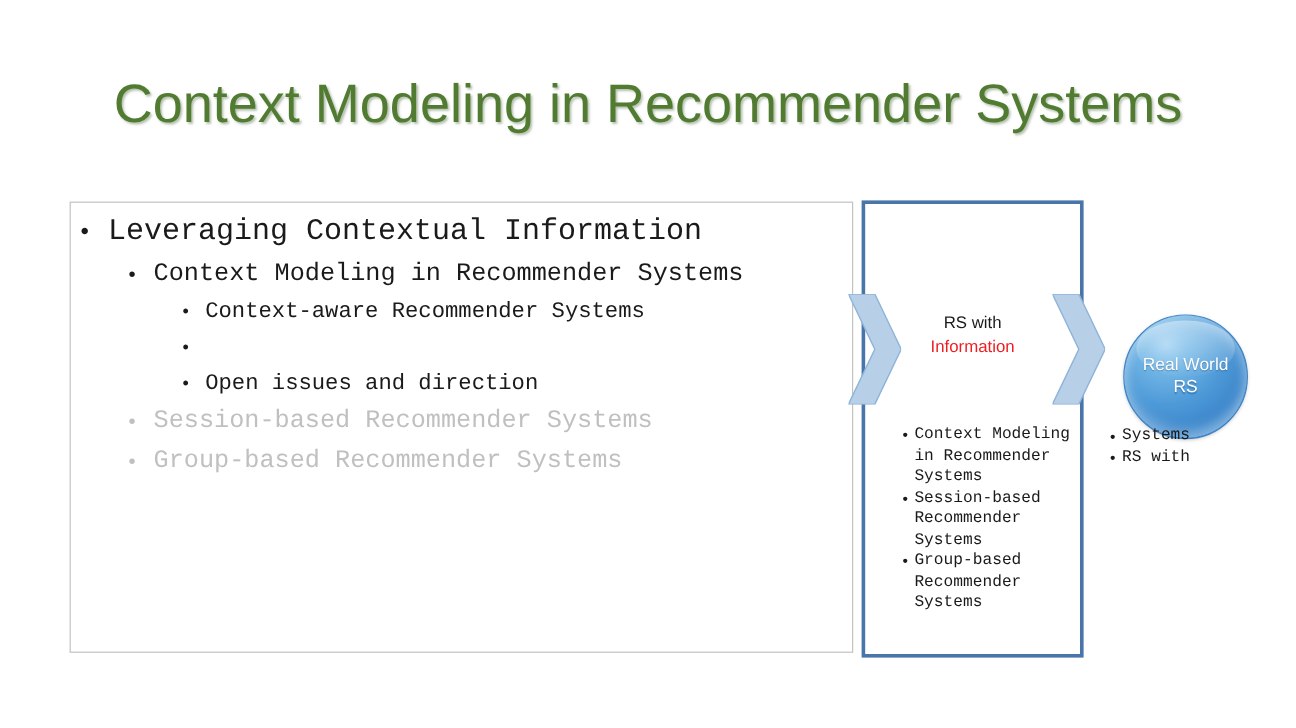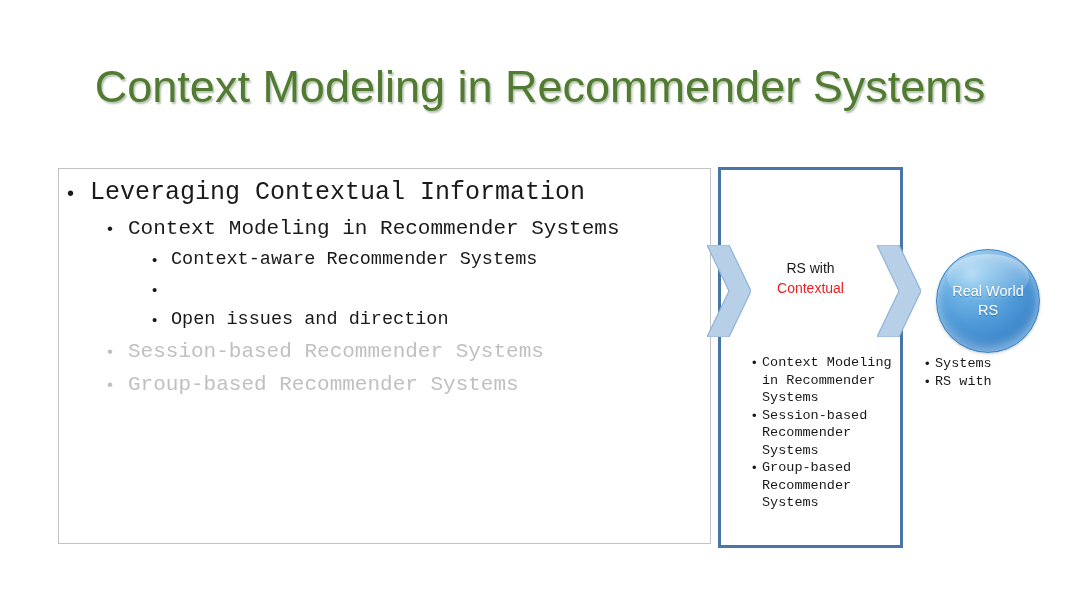--- a/index.html
+++ b/index.html
@@ -126,21 +126,21 @@
     width: 44px;
     height: 92px;
   }
   #chevron-1 { left: 707px; top: 245px; }
   #chevron-2 { left: 877px; top: 245px; }
 
   
   #real-world-circle {
     position: absolute;
     left: 936px;
-    top: 249px;
+    top: 262px;
     width: 104px;
     height: 104px;
   }
   #real-world-circle .sphere {
     position: absolute;
     inset: 0;
     border-radius: 50%;
     background:
       radial-gradient(circle at 34% 24%, #9fd0f2 0%, #79bbe8 16%, #4e9ad8 48%, #3d87cb 70%, #4a93d2 88%, #66a9dd 100%);
     box-shadow:
@@ -223,21 +223,21 @@
       <span class="b-text">Group-based Recommender Systems</span>
     </li>
 
   </ul>
 </div>
 
 <div id="blue-box"></div>
 
 <div id="blue-box-heading">
   <div>RS with</div>
-  <div class="hl">Contextual</div>
+  <div class="hl">Information</div>
 </div>
 
 <div id="blue-box-bullets">
   <div class="mini-row">
     <span class="b-mark">•</span>
     <span class="b-text">Context Modeling in Recommender Systems</span>
   </div>
   <div class="mini-row">
     <span class="b-mark">•</span>
     <span class="b-text">Session-based Recommender Systems</span>

